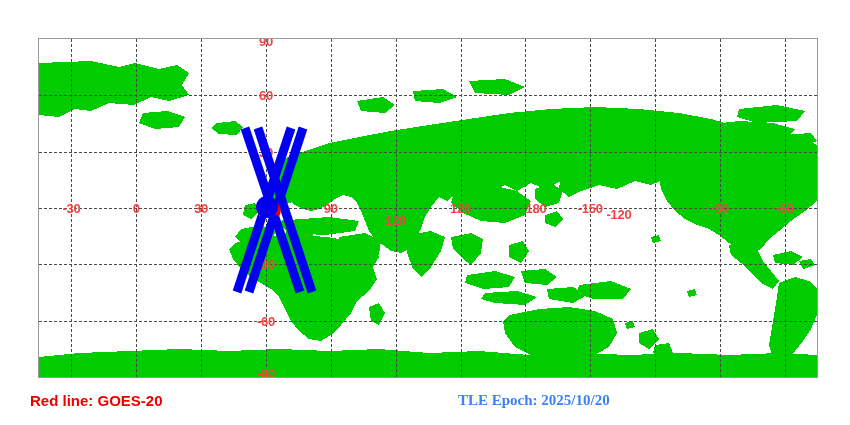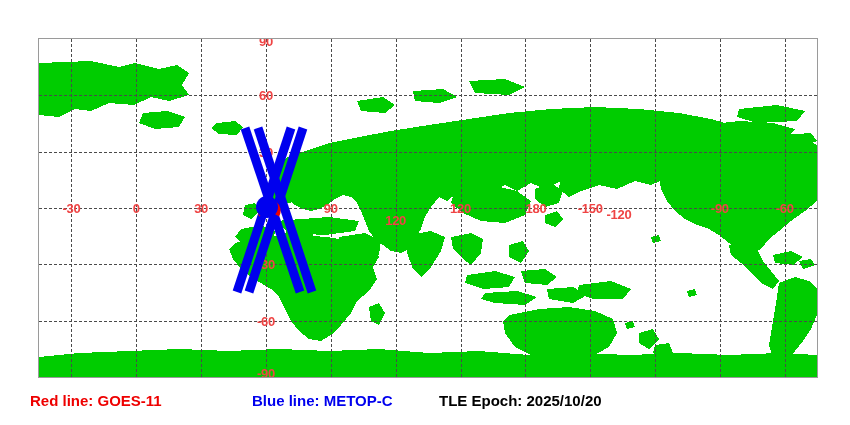--- a/index.html
+++ b/index.html
@@ -28,21 +28,21 @@
   
   #tracks{position:absolute;left:0;top:0;width:778px;height:338px;
           pointer-events:none;}
 
   
   #footer{position:absolute;left:0;top:392px;width:850px;height:30px;}
   .foot{position:absolute;top:0;font-size:15px;font-weight:bold;
         font-family:"Liberation Sans",sans-serif;white-space:nowrap;}
   #foot-red{left:30px;color:#ee0000;}
   #foot-blue{left:252px;color:#0000ee;}
-  #foot-epoch{left:439px;color:#000000;}
+  #foot-epoch{left:458px;color:#3b82f6;font-family:Liberation Serif, serif;}
 </style>
 </head>
 <body>
 
 <div id="page">
 
   <div id="map-frame">
 
     <svg id="map-canvas" viewBox="0 0 778 338" preserveAspectRatio="none">
       <g fill="#00cc00" stroke="none" shape-rendering="crispEdges">
@@ -218,18 +218,17 @@
           <path d="M 222.36410469927338 176.31666666666666 A 9 9 0 1 1 237.95256196739328 176.31666666666666" stroke="#ee0000" stroke-width="5" fill="none"></path>
         </g>
       <g id="metop-marker-group" fill="none">
           <circle cx="227.99722222222223" cy="168.0611111111111" r="11" fill="#0000ee"></circle>
         </g>
     </svg>
 
   </div>
 
   <div id="footer">
-    <div class="foot" id="foot-red">Red line: GOES-11</div>
-    <div class="foot" id="foot-blue">Blue line: METOP-C</div>
+    <div class="foot" id="foot-red">Red line: GOES-20</div>
     <div class="foot" id="foot-epoch">TLE Epoch: 2025/10/20</div>
   </div>
 
 </div>
 
 </body></html>

